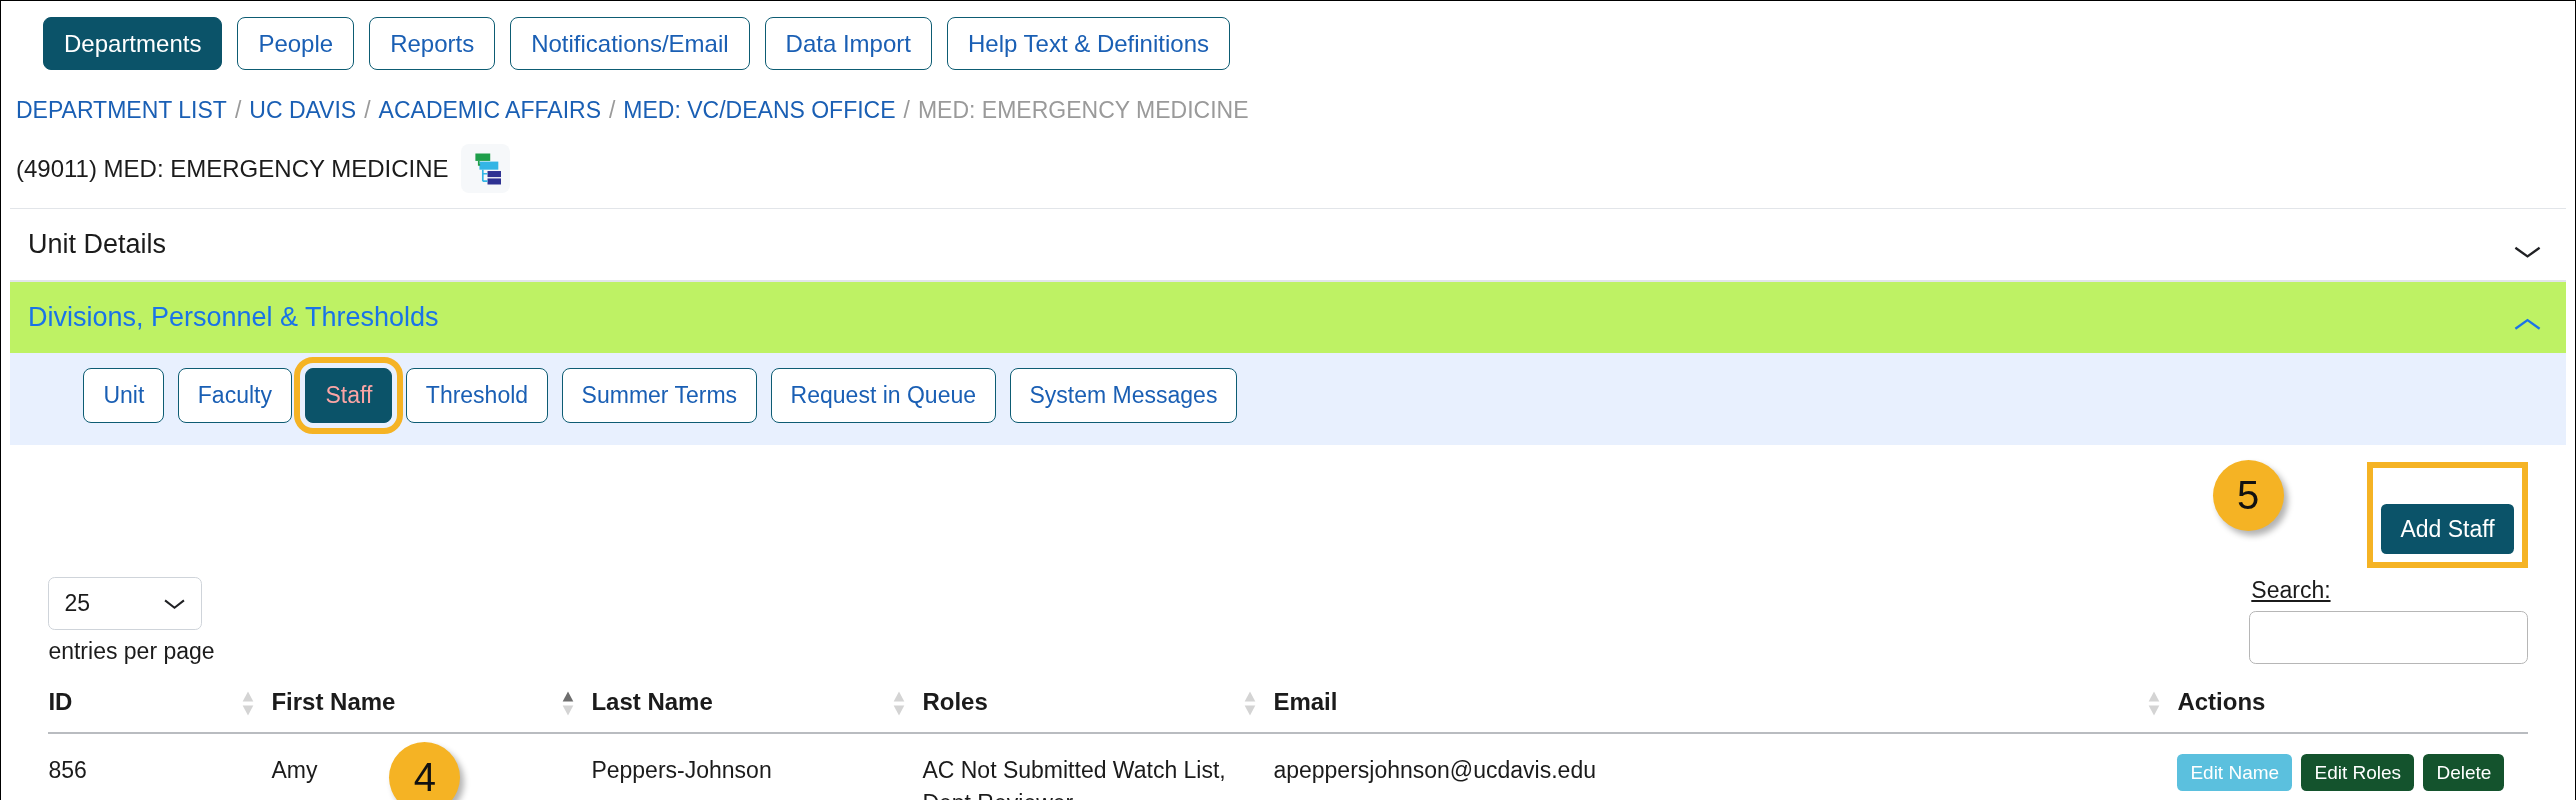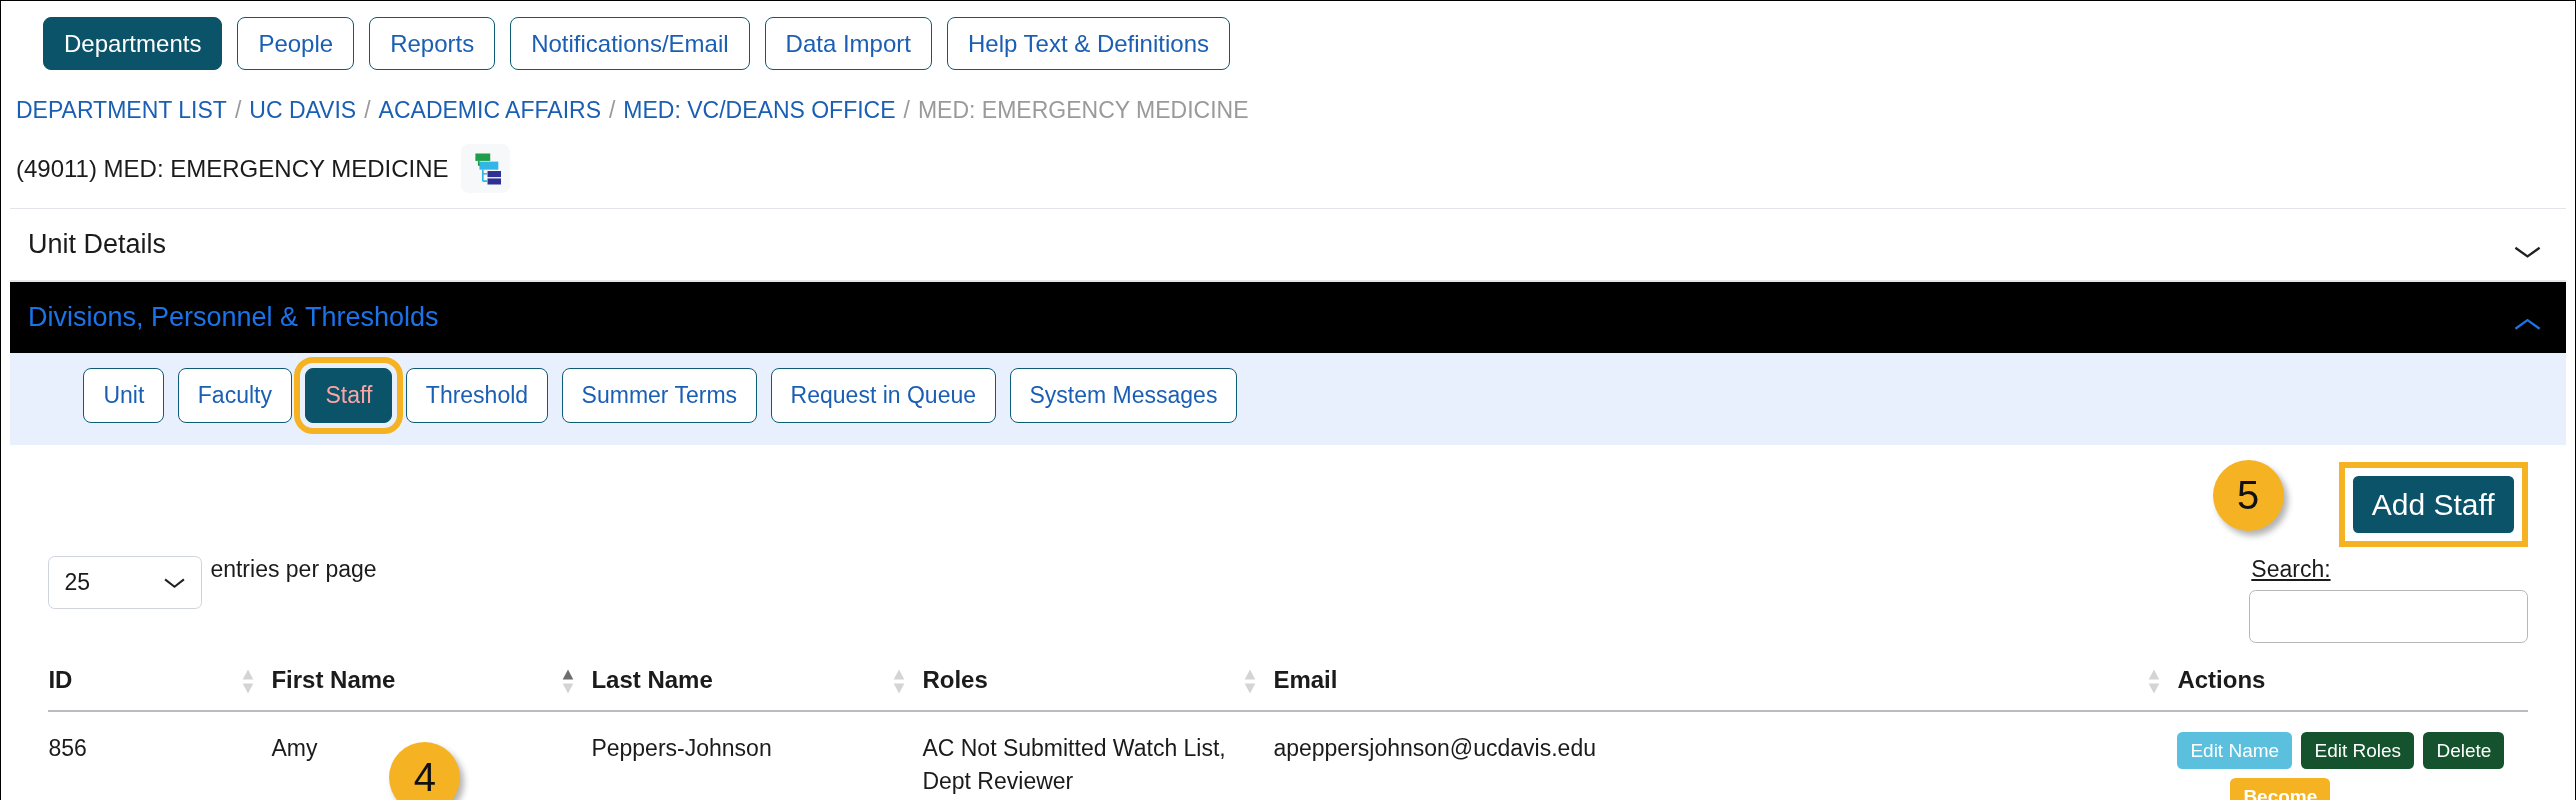--- a/index.html
+++ b/index.html
@@ -103,21 +103,21 @@
     display: flex;
     align-items: flex-end;
     justify-content: space-between;
     border-top: 1.3px solid #e2e5e9;
     border-bottom: 1.3px solid #e2e5e9;
     padding: 20px 23px 20px 17.5px;
     cursor: pointer;
     background: #ffffff;
   }
   .acc-header.open {
-    background: #000000;
+    background: #bef264;
     border-bottom: none;
   }
   .acc-title {
     font-size: 27px;
     color: #1b1b1b;
   }
   .acc-header.open .acc-title { color: #1a73e8; }
   .chev { width: 31px; height: 17.5px; flex: none; }
   .chev path { fill: none; stroke: #202124; stroke-width: 3.4; }
   .acc-header.open .chev path { stroke: #1a73e8; }
@@ -192,34 +192,35 @@
     border: 6.7px solid #f5b324;
     padding: 8px;
     background: #ffffff;
     line-height: 0;
   }
   .btn-primary {
     background: #0b5369;
     color: #ffffff;
     border: none;
     border-radius: 5.4px;
-    font-size: 30px;
+    font-size: 23px;
     padding: 11.5px 19px;
     cursor: pointer;
     white-space: nowrap;
     font-family: "Liberation Sans", sans-serif;
+    margin-top: 28px;
   }
 
   .controls {
     display: flex;
     justify-content: space-between;
     align-items: flex-start;
     padding: 4px 38px 0 38px;
   }
-  .entries-block { display: flex; flex-direction: row; gap: 8px; }
+  .entries-block { display: flex; flex-direction: column; gap: 8px; }
   .select-box {
     width: 154px;
     height: 53px;
     border: 1.3px solid #cfd4da;
     border-radius: 6.7px;
     background: #ffffff;
     display: flex;
     align-items: center;
     justify-content: space-between;
     padding: 0 15px;

